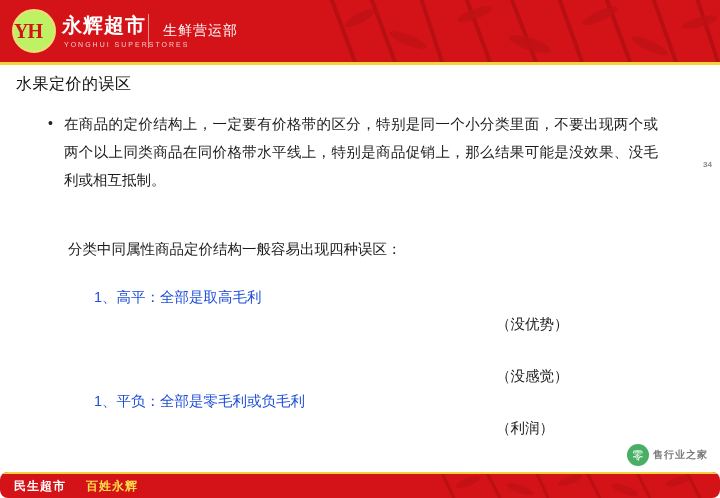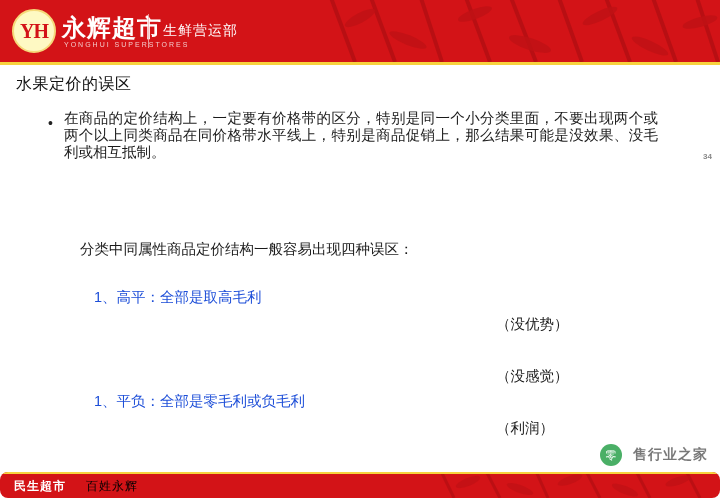--- a/index.html
+++ b/index.html
@@ -39,40 +39,40 @@
     height: 62px;
     opacity: 0.55;
   }
   .logo-badge {
     position: absolute;
     left: 12px;
     top: 9px;
     width: 44px;
     height: 44px;
     border-radius: 50%;
-    background: #fef9c3;
+    background: #bef264;
     border: 2px solid #f5d97a;
     box-sizing: border-box;
     display: flex;
     align-items: center;
-    justify-content: center;
+    justify-content: flex-start;
   }
   .logo-badge span {
     color: #d31317;
     font-size: 20px;
     font-weight: bold;
     font-family: "Liberation Serif", serif;
     letter-spacing: -1px;
   }
   .brand-cn {
     position: absolute;
     left: 62px;
     top: 12px;
     color: #ffffff;
-    font-size: 24px;
+    font-size: 20px;
     font-weight: bold;
     letter-spacing: 1px;
     font-family: "DejaVu Sans", sans-serif;
   }
   .brand-en {
     position: absolute;
     left: 64px;
     top: 41px;
     color: #f3c9c9;
     font-size: 7px;
@@ -126,28 +126,28 @@
   .bullet-dot {
     width: 16px;
     flex: 0 0 16px;
     font-size: 14px;
     color: #222222;
     line-height: 26px;
   }
   .bullet-text {
     flex: 1;
     font-size: 14.5px;
-    line-height: 17px;
+    line-height: 28px;
     color: #1a1a1a;
     text-align: justify;
   }
 
   .subhead {
     position: absolute;
-    left: 80px;
+    left: 68px;
     top: 240px;
     font-size: 14.5px;
     color: #1a1a1a;
   }
 
   .items {
     position: absolute;
     left: 86px;
     top: 288px;
     width: 580px;
@@ -168,21 +168,21 @@
     left: 410px;
     top: 0;
     font-size: 14.5px;
     color: #1a1a1a;
     margin-top: 27px;
   }
 
   .page-number {
     position: absolute;
     right: 8px;
-    top: 152px;
+    top: 160px;
     font-size: 8px;
     color: #888888;
     font-weight: bold;
   }
 
   
   .watermark {
     position: absolute;
     right: 12px;
     bottom: 32px;
@@ -196,26 +196,25 @@
     border-radius: 50%;
     background: #2ba24c;
     color: #ffffff;
     font-size: 11px;
     display: flex;
     align-items: center;
     justify-content: center;
     margin-right: 4px;
   }
   .wm-text {
-    font-size: 14px;
+    font-size: 10px;
     color: #3a3a3a;
     font-weight: bold;
     letter-spacing: 1px;
     opacity: 0.8;
-    margin-left: 7px;
   }
 
   
   .footer {
     position: absolute;
     left: 0;
     bottom: 0;
     width: 720px;
     height: 26px;
     background: #d31317;
@@ -236,23 +235,23 @@
     top: 6px;
     color: #ffffff;
     font-size: 12px;
     font-weight: bold;
     letter-spacing: 1px;
   }
   .footer-text2 {
     position: absolute;
     left: 86px;
     top: 6px;
-    color: #000000;
+    color: #fde047;
     font-size: 12px;
-    font-weight: normal;
+    font-weight: bold;
     letter-spacing: 1px;
   }
   .footer-bamboo {
     position: absolute;
     right: 0;
     top: 0;
     width: 300px;
     height: 26px;
     opacity: 0.5;
   }

